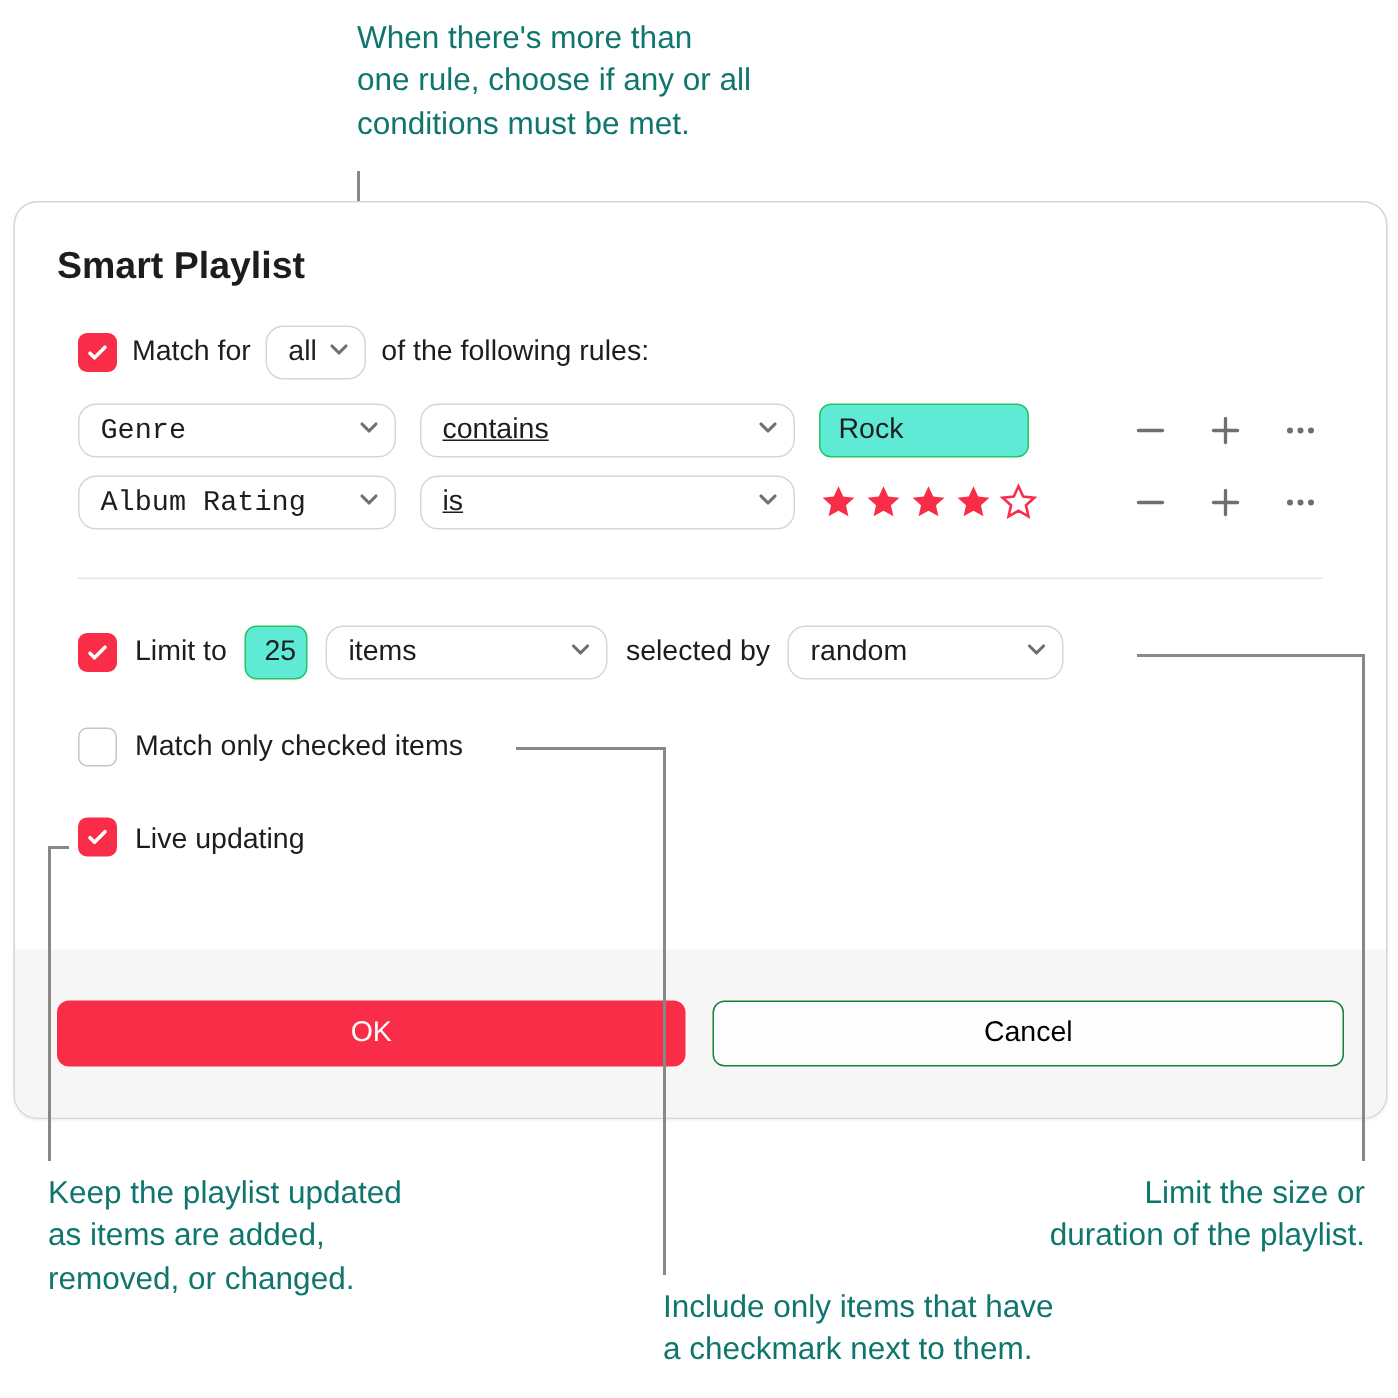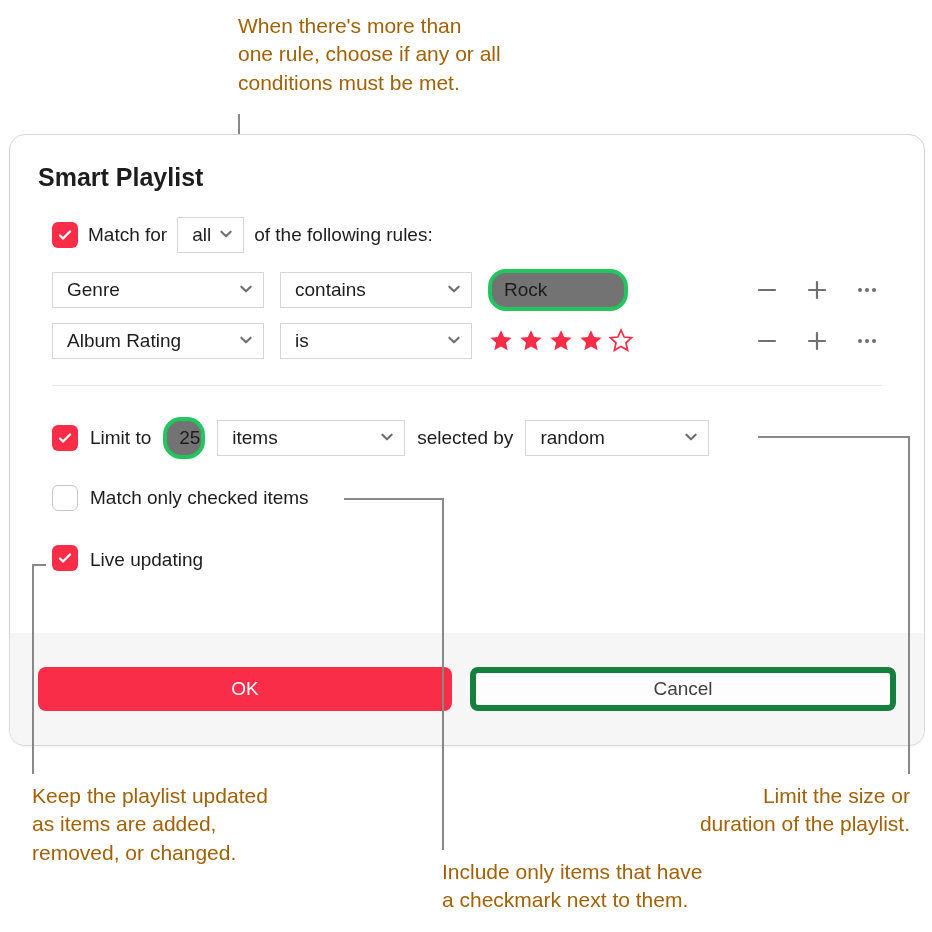--- a/index.html
+++ b/index.html
@@ -11,21 +11,21 @@
     color: #1d1d1f;
     background: #fff;
     width: 932px;
     height: 932px;
     position: relative;
   }
   .callout {
     position: absolute;
     font-size: 21px;
     line-height: 1.35;
-    color: #a16207;
+    color: #0f766e;
   }
   .leader {
     position: absolute;
     background: #888;
   }
   .dialog {
     position: absolute;
     left: 9px;
     top: 134px;
     width: 916px;
@@ -70,47 +70,47 @@
     background: #fff;
   }
   .checkbox svg { width: 16px; height: 16px; }
   .label { font-size: 19px; color: #1d1d1f; }
   .select {
     display: inline-flex;
     align-items: center;
     justify-content: space-between;
     background: #fff;
     border: 1px solid #d6d6d6;
-    border-radius: 0;
+    border-radius: 12px;
     padding: 6px 10px 6px 14px;
     font-size: 19px;
     gap: 8px;
   }
   .select .chev { color: #6e6e73; }
   .input {
-    background: #737373;
-    border: 4px solid #22c55e;
-    border-radius: 18px;
+    background: #5eead4;
+    border: 1px solid #22c55e;
+    border-radius: 8px;
     padding: 6px 12px;
     font-size: 19px;
   }
   .rules {
     position: absolute;
     left: 42px;
     top: 134px;
     width: 832px;
   }
   .rule-row {
     display: flex;
     align-items: center;
     gap: 16px;
     margin-bottom: 12px;
   }
-  .rule-row .select.field { width: 212px; }
-  .rule-row .select.op { width: 192px; }
+  .rule-row .select.field { width: 212px; font-family: Liberation Mono, monospace; }
+  .rule-row .select.op { width: 250px; text-decoration: underline; }
   .rule-row .input.val { width: 140px; }
   .stars {
     display: flex;
     gap: 4px;
     width: 170px;
   }
   .star { width: 26px; height: 26px; }
   .icon-btn {
     width: 34px;
     height: 34px;
@@ -175,22 +175,22 @@
     font-size: 19px;
     text-align: center;
   }
   .btn.primary {
     background: #fa2d48;
     color: #fff;
     font-weight: 500;
   }
   .btn.secondary {
     background: #fdfdfd;
-    border: 6px solid #15803d;
-    color: #404040;
+    border: 1px solid #15803d;
+    color: #000000;
   }
   .chev svg { width: 14px; height: 14px; }
 </style>
 </head>
 <body>
 
 <div class="callout" style="left:238px; top:12px; white-space:pre-line;">When there's more than
 one rule, choose if any or all
 conditions must be met.</div>
 <div class="leader" style="left:238px; top:114px; width:2px; height:120px;"></div>

